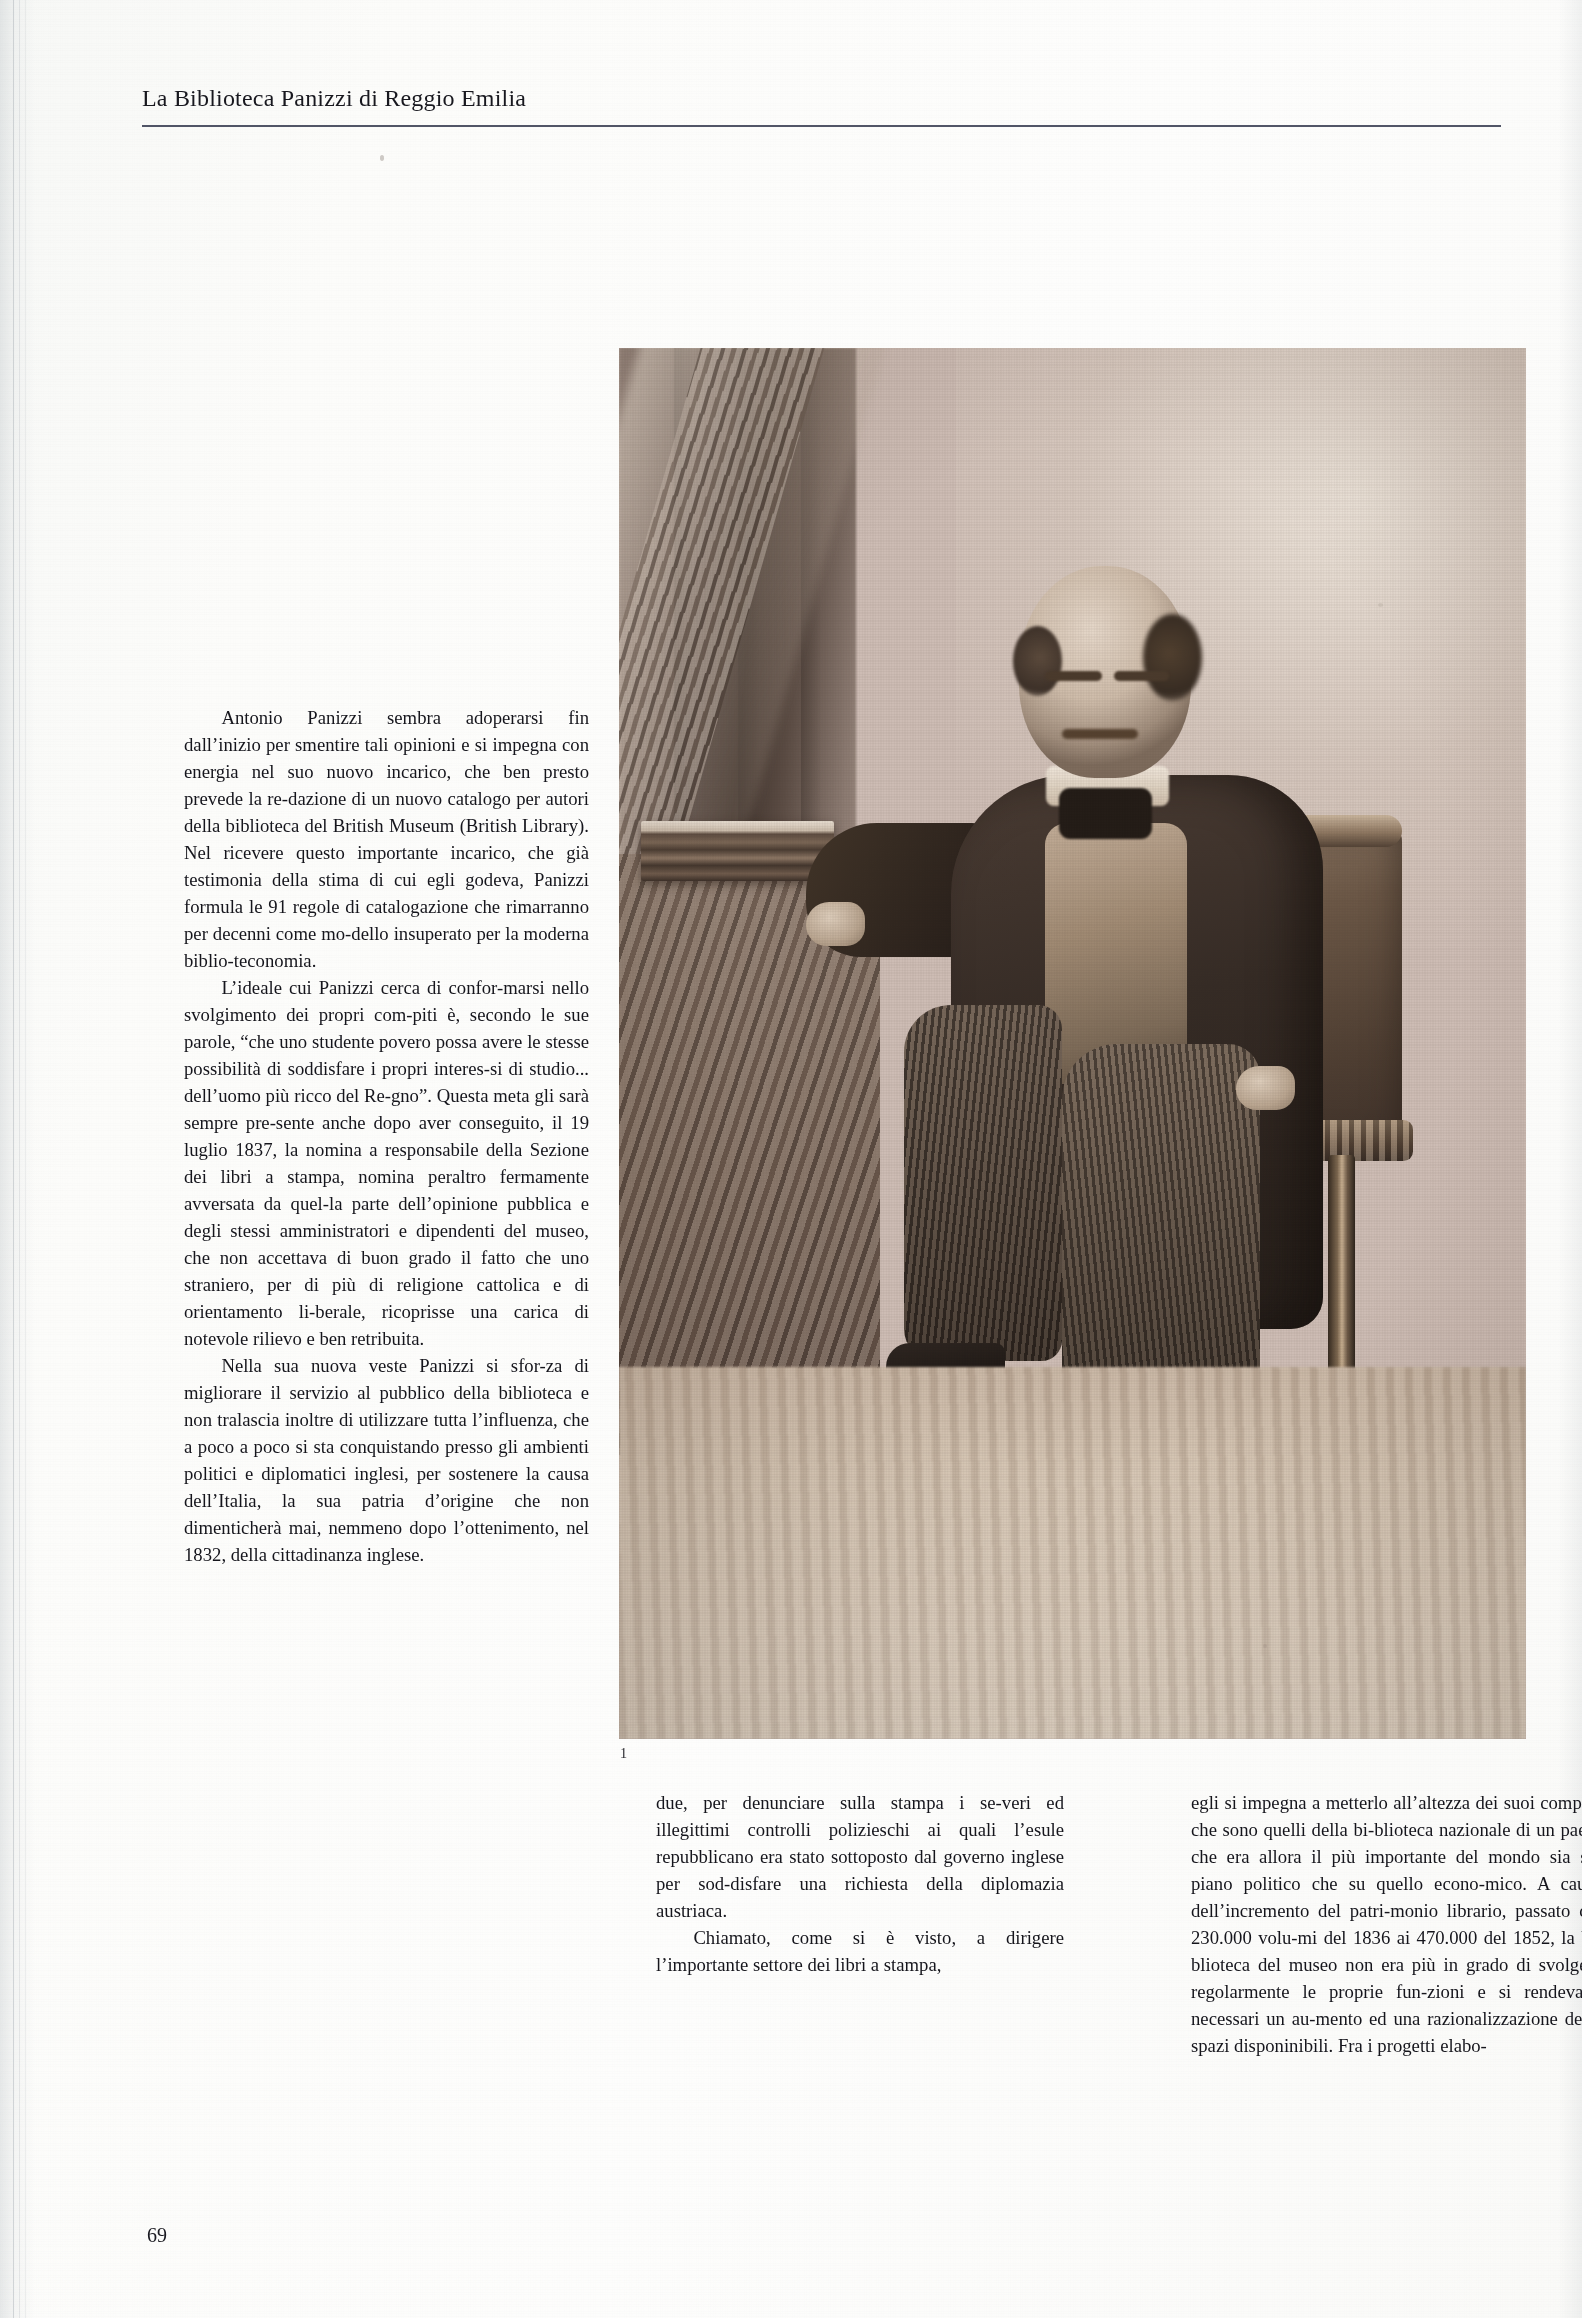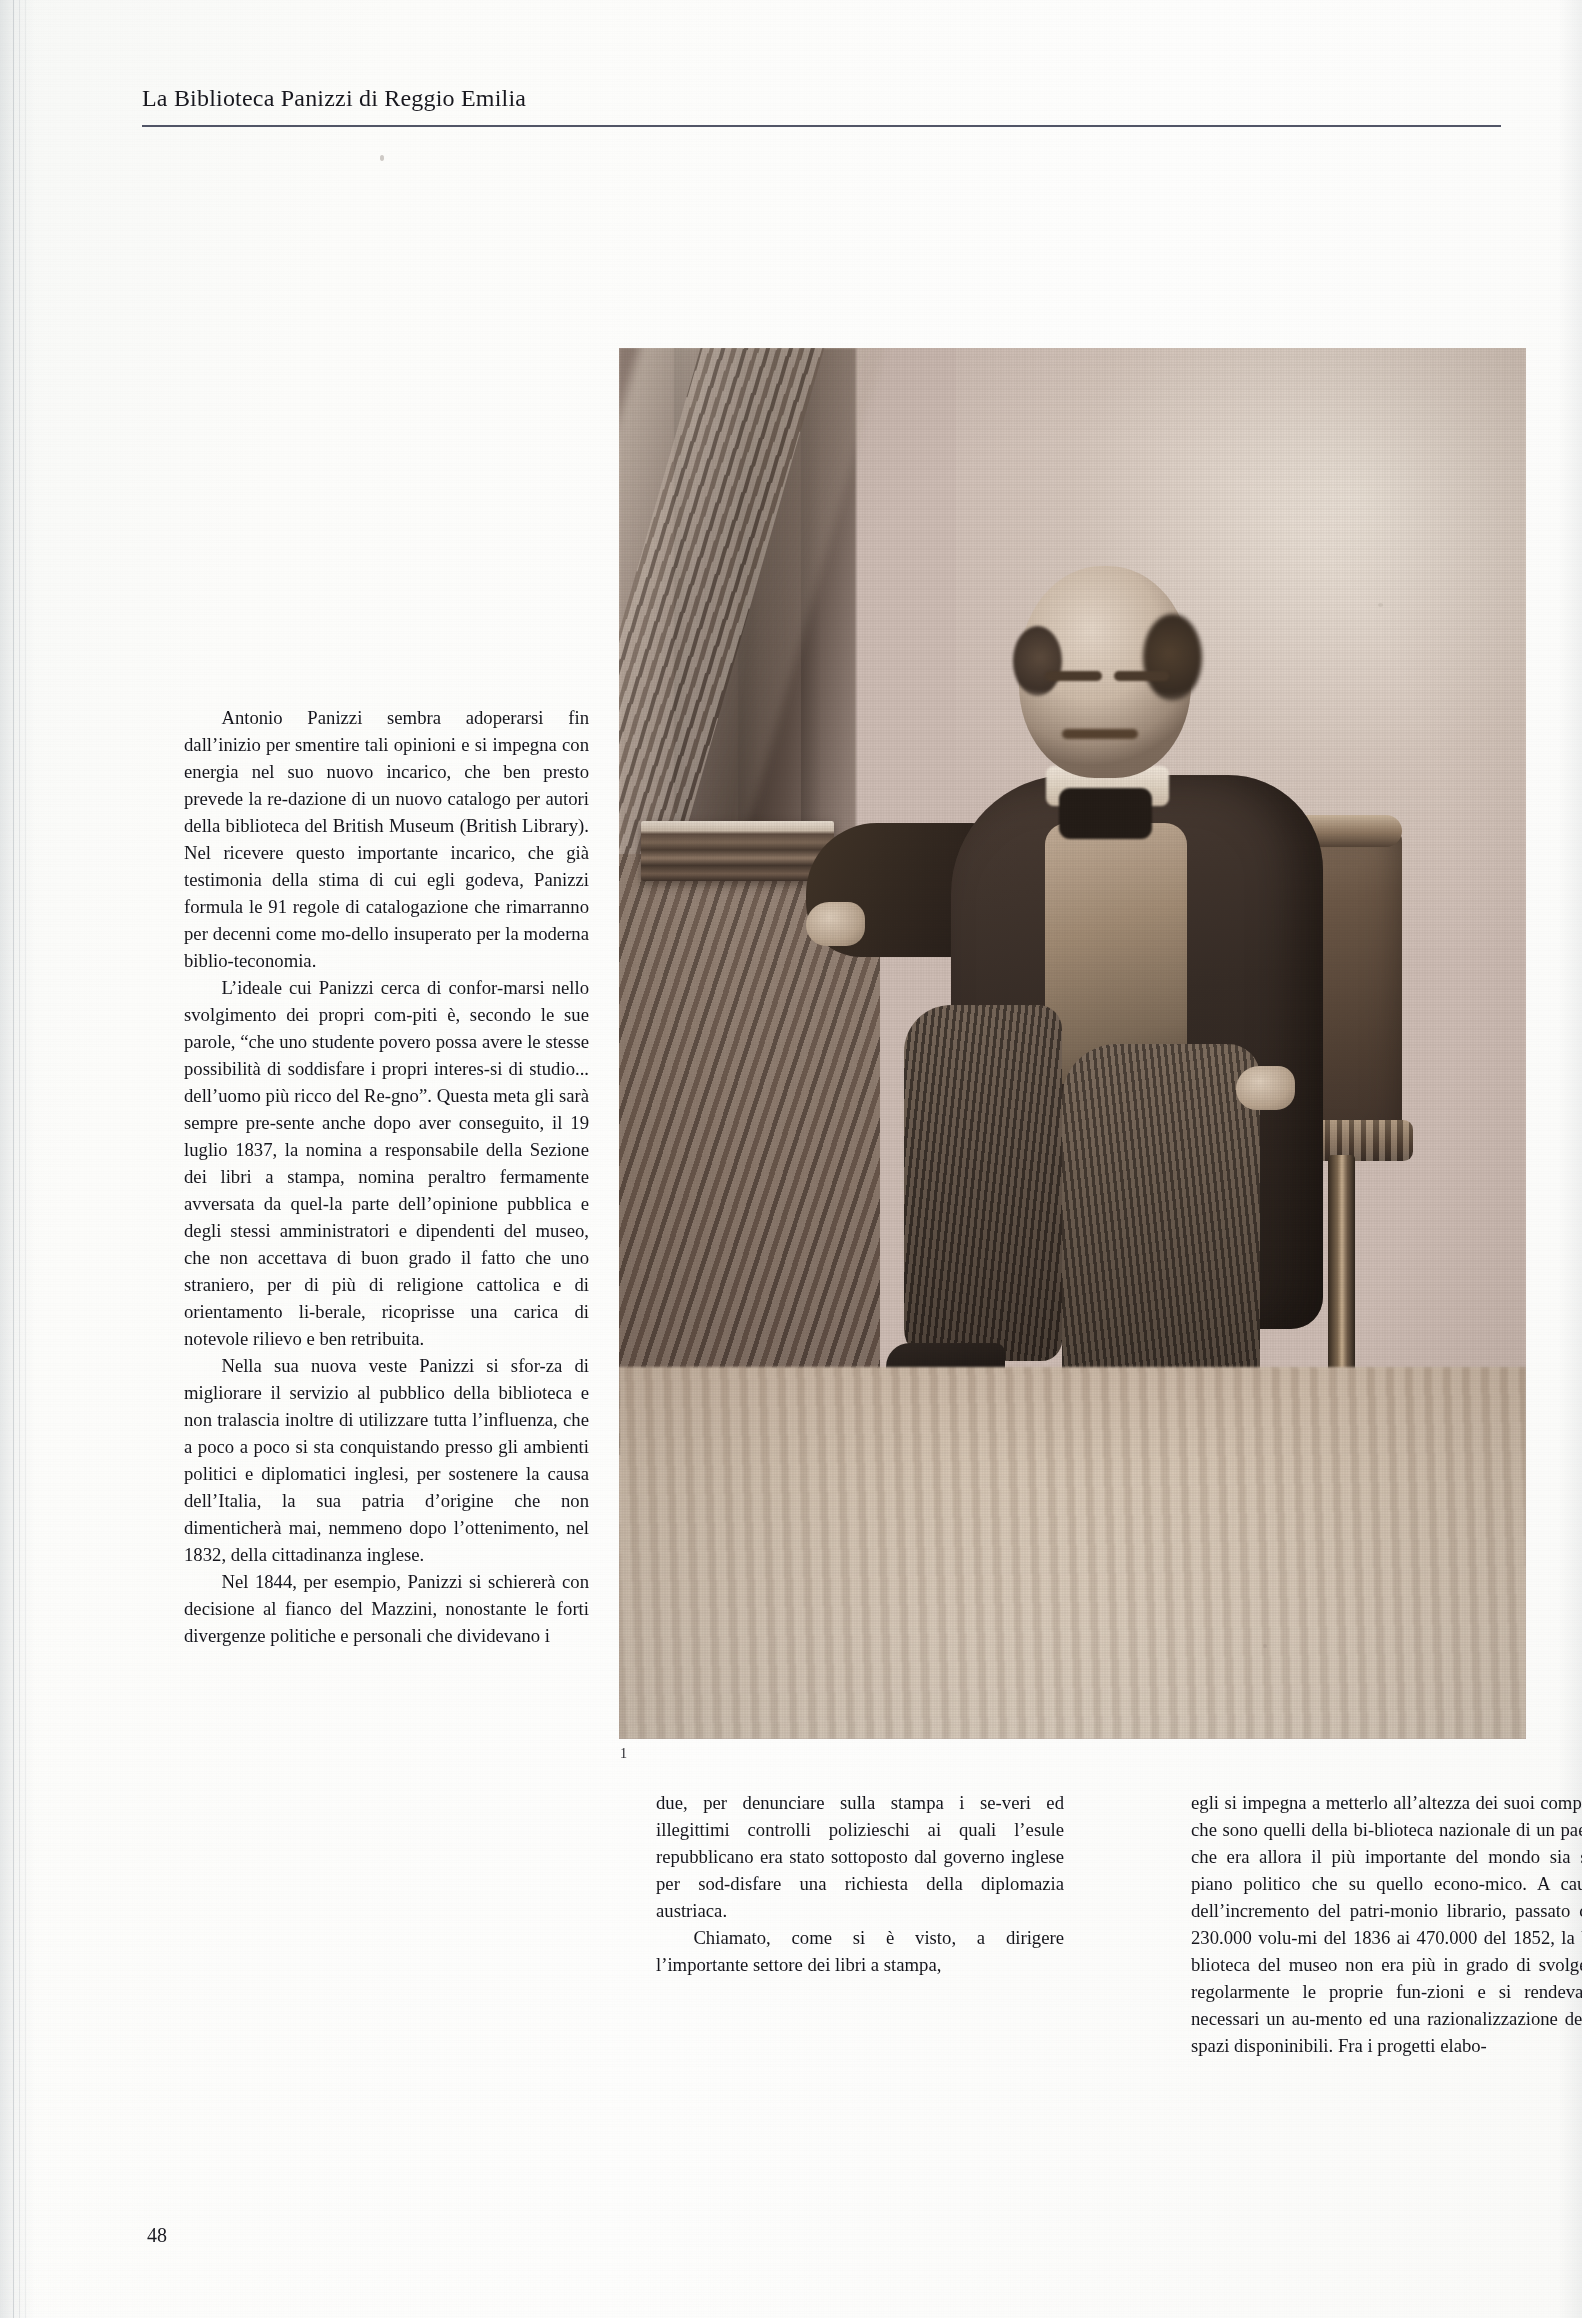--- a/index.html
+++ b/index.html
@@ -480,32 +480,31 @@
       <div class="photo-grain"></div>
     </div>
   </div>
 
   <div class="figure-number">1</div>
 
   <div class="col col-main">
     <p>Antonio Panizzi sembra adoperarsi fin dall’inizio per smentire tali opinioni e si impegna con energia nel suo nuovo incarico, che ben presto prevede la re-dazione di un nuovo catalogo per autori della biblioteca del British Museum (British Library). Nel ricevere questo importante incarico, che già testimonia della stima di cui egli godeva, Panizzi formula le 91 regole di catalogazione che rimarranno per decenni come mo-dello insuperato per la moderna biblio-teconomia.</p>
     <p>L’ideale cui Panizzi cerca di confor-marsi nello svolgimento dei propri com-piti è, secondo le sue parole, “che uno studente povero possa avere le stesse possibilità di soddisfare i propri interes-si di studio... dell’uomo più ricco del Re-gno”. Questa meta gli sarà sempre pre-sente anche dopo aver conseguito, il 19 luglio 1837, la nomina a responsabile della Sezione dei libri a stampa, nomina peraltro fermamente avversata da quel-la parte dell’opinione pubblica e degli stessi amministratori e dipendenti del museo, che non accettava di buon grado il fatto che uno straniero, per di più di religione cattolica e di orientamento li-berale, ricoprisse una carica di notevole rilievo e ben retribuita.</p>
     <p>Nella sua nuova veste Panizzi si sfor-za di migliorare il servizio al pubblico della biblioteca e non tralascia inoltre di utilizzare tutta l’influenza, che a poco a poco si sta conquistando presso gli ambienti politici e diplomatici inglesi, per sostenere la causa dell’Italia, la sua patria d’origine che non dimenticherà mai, nemmeno dopo l’ottenimento, nel 1832, della cittadinanza inglese.</p>
-    <p>Nel 1844, per esempio, Panizzi si schiererà con decisione al fianco del Mazzini, nonostante le forti divergenze politiche e personali che dividevano i</p>
   </div>
 
   <div class="col col-two">
     <p class="noindent">due, per denunciare sulla stampa i se-veri ed illegittimi controlli polizieschi ai quali l’esule repubblicano era stato sottoposto dal governo inglese per sod-disfare una richiesta della diplomazia austriaca.</p>
     <p>Chiamato, come si è visto, a dirigere l’importante settore dei libri a stampa,</p>
   </div>
 
   <div class="col col-three">
     <p class="noindent">egli si impegna a metterlo all’altezza dei suoi compiti, che sono quelli della bi-blioteca nazionale di un paese che era allora il più importante del mondo sia sul piano politico che su quello econo-mico. A causa dell’incremento del patri-monio librario, passato dai 230.000 volu-mi del 1836 ai 470.000 del 1852, la bi-blioteca del museo non era più in grado di svolgere regolarmente le proprie fun-zioni e si rendevano necessari un au-mento ed una razionalizzazione degli spazi disponinibili. Fra i progetti elabo-</p>
   </div>
 
-  <div class="page-number">48</div>
+  <div class="page-number">69</div>
 
   <span class="speck" style="left:380px;top:155px;width:4px;height:5.5px;"></span>
   <span class="speck" style="left:1378px;top:603px;width:4.7px;height:4px;opacity:.4;"></span>
   <span class="speck" style="left:1263px;top:1644px;width:4px;height:4px;opacity:.45;"></span>
   <span class="speck" style="left:207px;top:1255px;width:3.2px;height:3.2px;opacity:.3;"></span>
 </div>
 
 
 </body></html>

